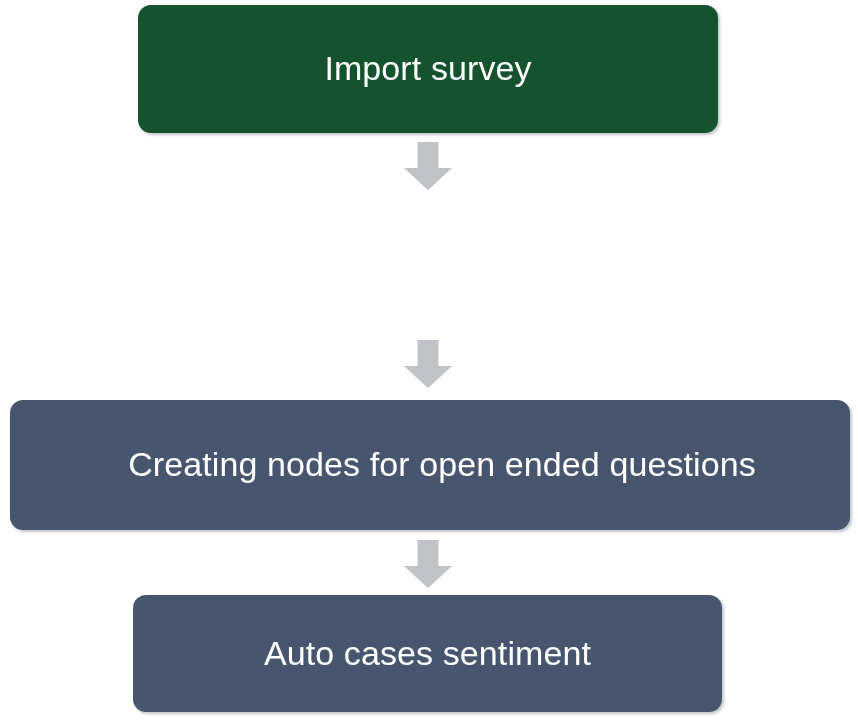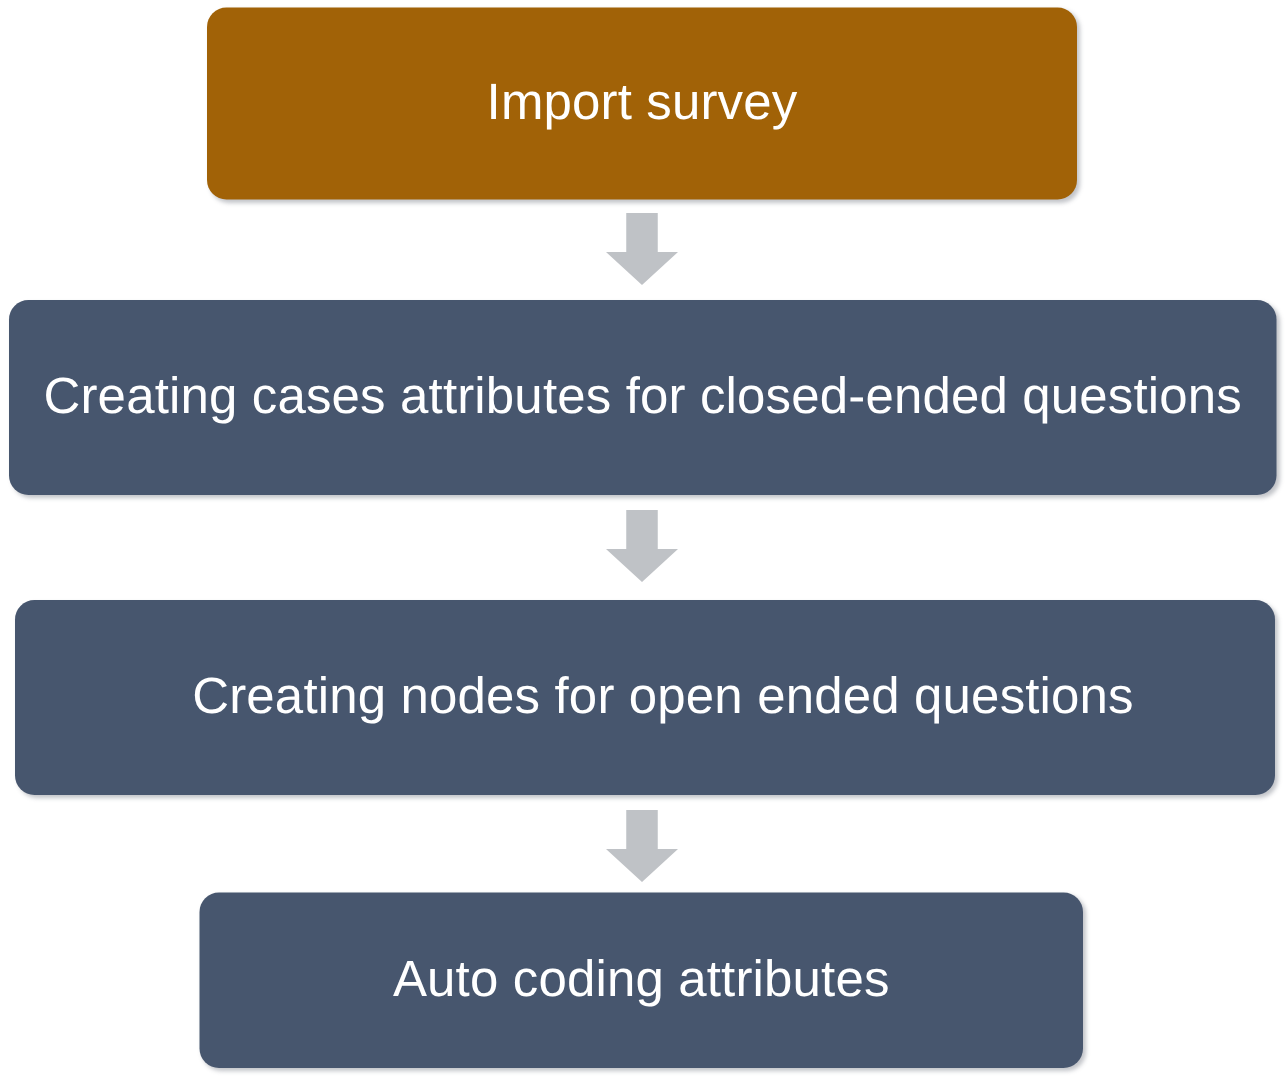--- a/index.html
+++ b/index.html
@@ -46,47 +46,44 @@
   }
   .flow-arrow svg {
     display: block;
   }
 </style>
 </head>
 <body>
 
 <div id="flowchart" style="background: rgb(255, 255, 255);">
 
-  <div class="flow-box" id="box-1" style="left: 138px; top: 5px; width: 580px; height: 128px; background: #a16207;">
+  <div class="flow-box" id="box-1" style="left: 138px; top: 5px; width: 580px; height: 128px; background: #14532d;">
     <span class="flow-box-label" style="color: rgb(255, 255, 255);">Import survey</span>
   </div>
 
   <div class="flow-arrow" id="arrow-1" style="left: 404px; top: 142px; width: 48px; height: 48px;">
     <svg width="48" height="48" viewBox="0 0 48 48" aria-hidden="true">
       <polygon points="13.5,0 34.5,0 34.5,26 48,26 24,48 0,26 13.5,26" fill="#BFC2C6"></polygon>
     </svg>
   </div>
 
-  <div class="flow-box" id="box-2" style="left: 6px; top: 200px; width: 845px; height: 130px; background: rgb(71, 86, 110);">
-    <span class="flow-box-label" style="color: rgb(255, 255, 255);">Creating cases attributes for closed-ended questions</span>
-  </div>
 
   <div class="flow-arrow" id="arrow-2" style="left: 404px; top: 340px; width: 48px; height: 48px;">
     <svg width="48" height="48" viewBox="0 0 48 48" aria-hidden="true">
       <polygon points="13.5,0 34.5,0 34.5,26 48,26 24,48 0,26 13.5,26" fill="#BFC2C6"></polygon>
     </svg>
   </div>
 
   <div class="flow-box" id="box-3" style="left: 10px; top: 400px; width: 840px; height: 130px; background: rgb(71, 86, 110); padding-left: 24px;">
     <span class="flow-box-label" style="color: rgb(255, 255, 255);">Creating nodes for open ended questions</span>
   </div>
 
   <div class="flow-arrow" id="arrow-3" style="left: 404px; top: 540px; width: 48px; height: 48px;">
     <svg width="48" height="48" viewBox="0 0 48 48" aria-hidden="true">
       <polygon points="13.5,0 34.5,0 34.5,26 48,26 24,48 0,26 13.5,26" fill="#BFC2C6"></polygon>
     </svg>
   </div>
 
   <div class="flow-box" id="box-4" style="left: 133px; top: 595px; width: 589px; height: 117px; background: rgb(71, 86, 110);">
-    <span class="flow-box-label" style="color: rgb(255, 255, 255);">Auto coding attributes</span>
+    <span class="flow-box-label" style="color: rgb(255, 255, 255);">Auto cases sentiment</span>
   </div>
 
 </div>
 
 </body></html>

